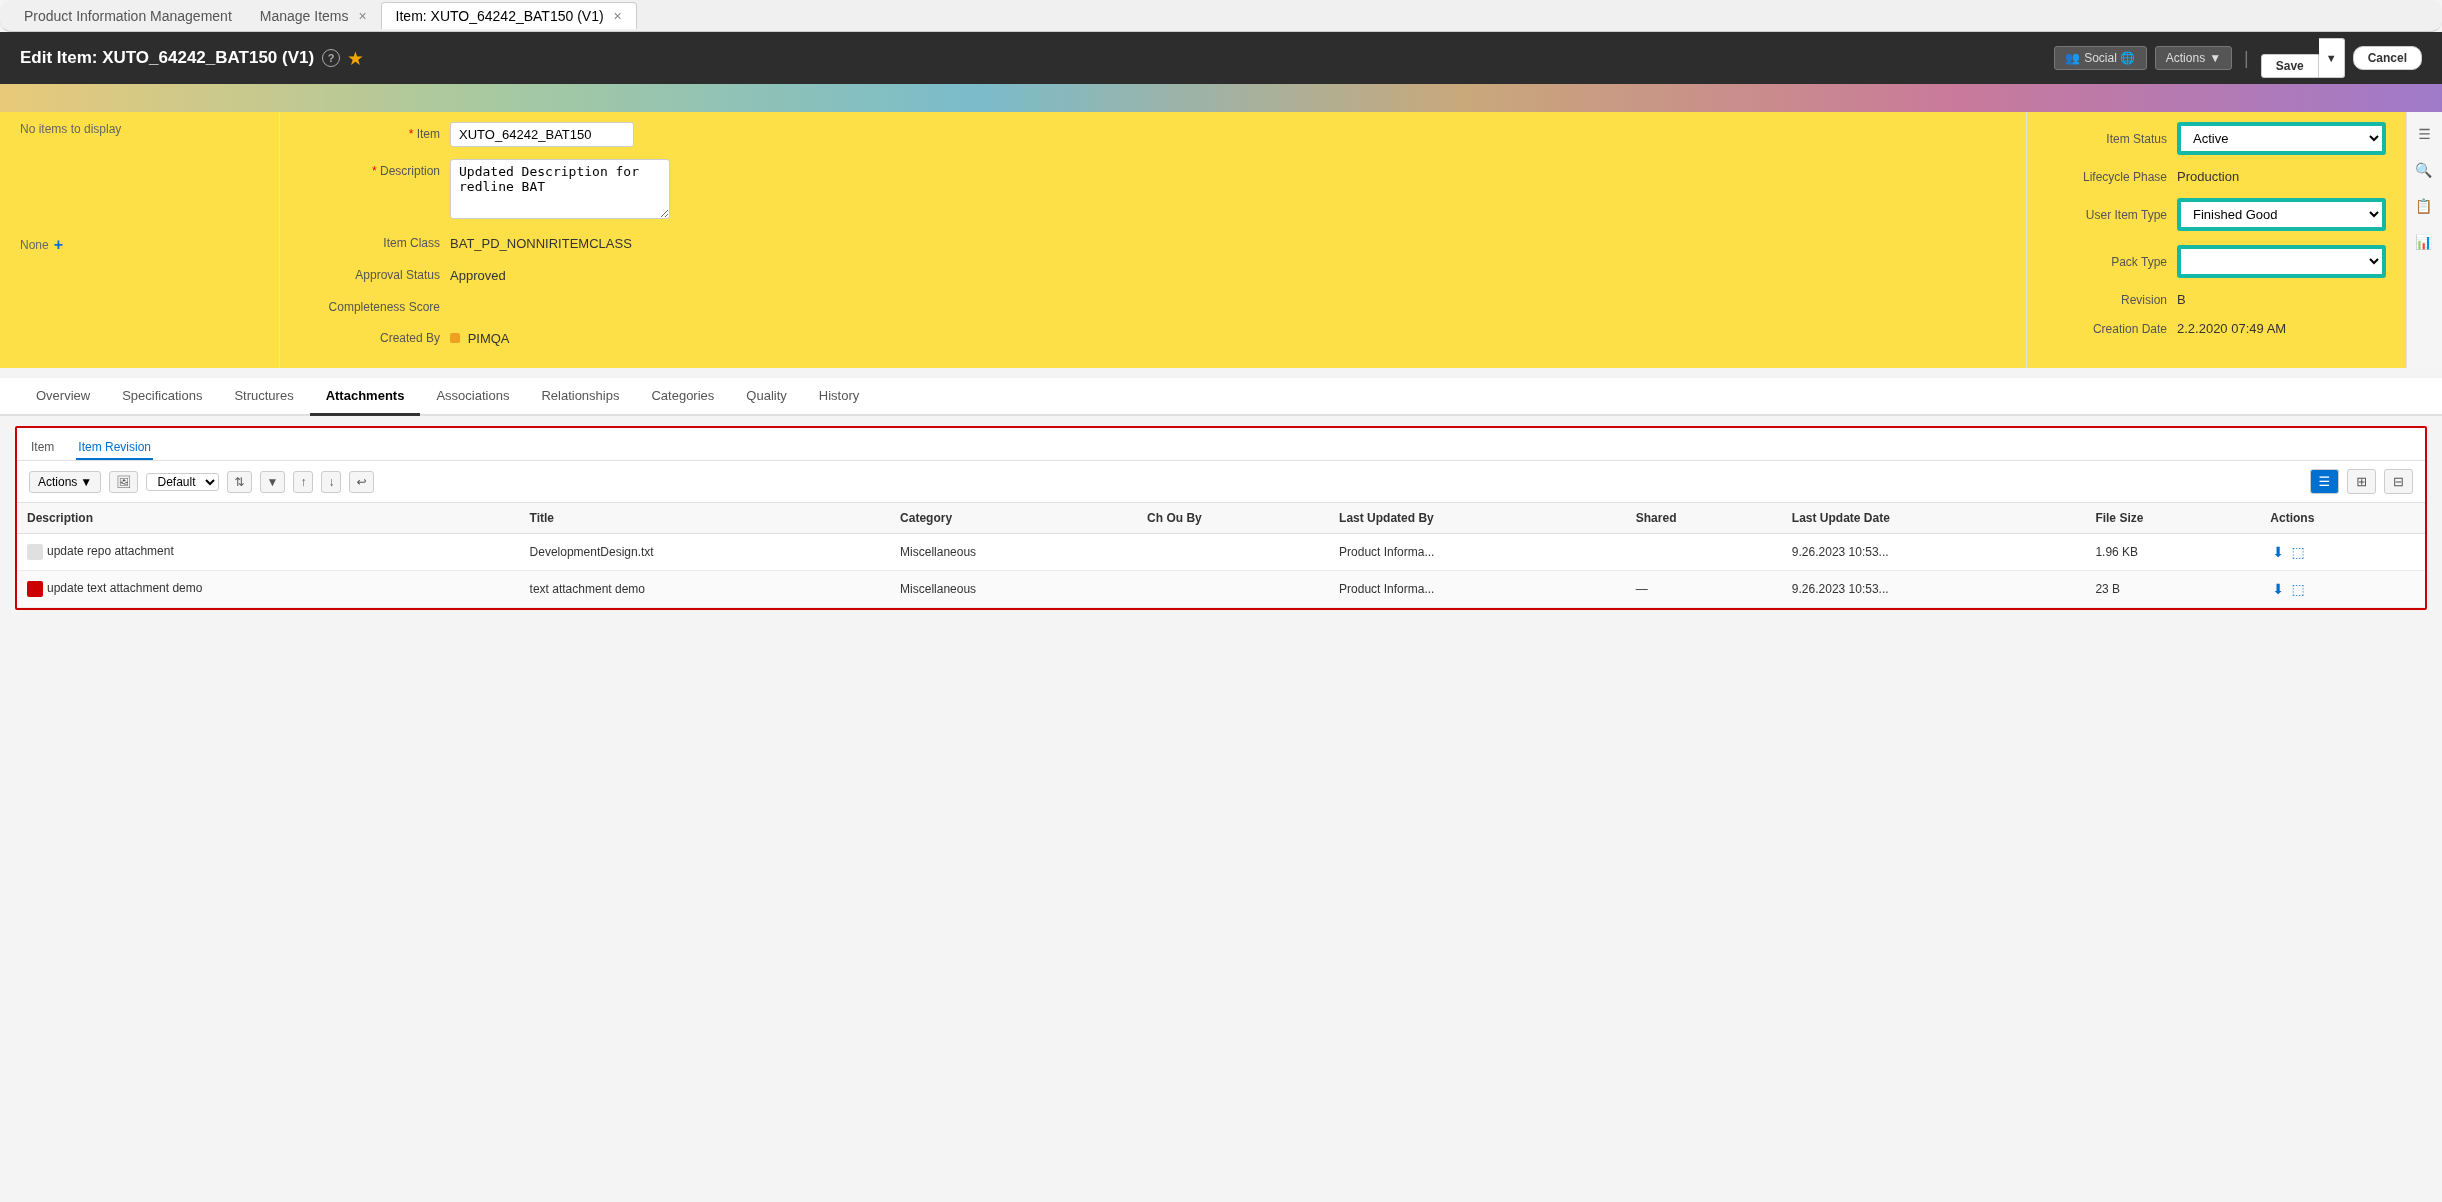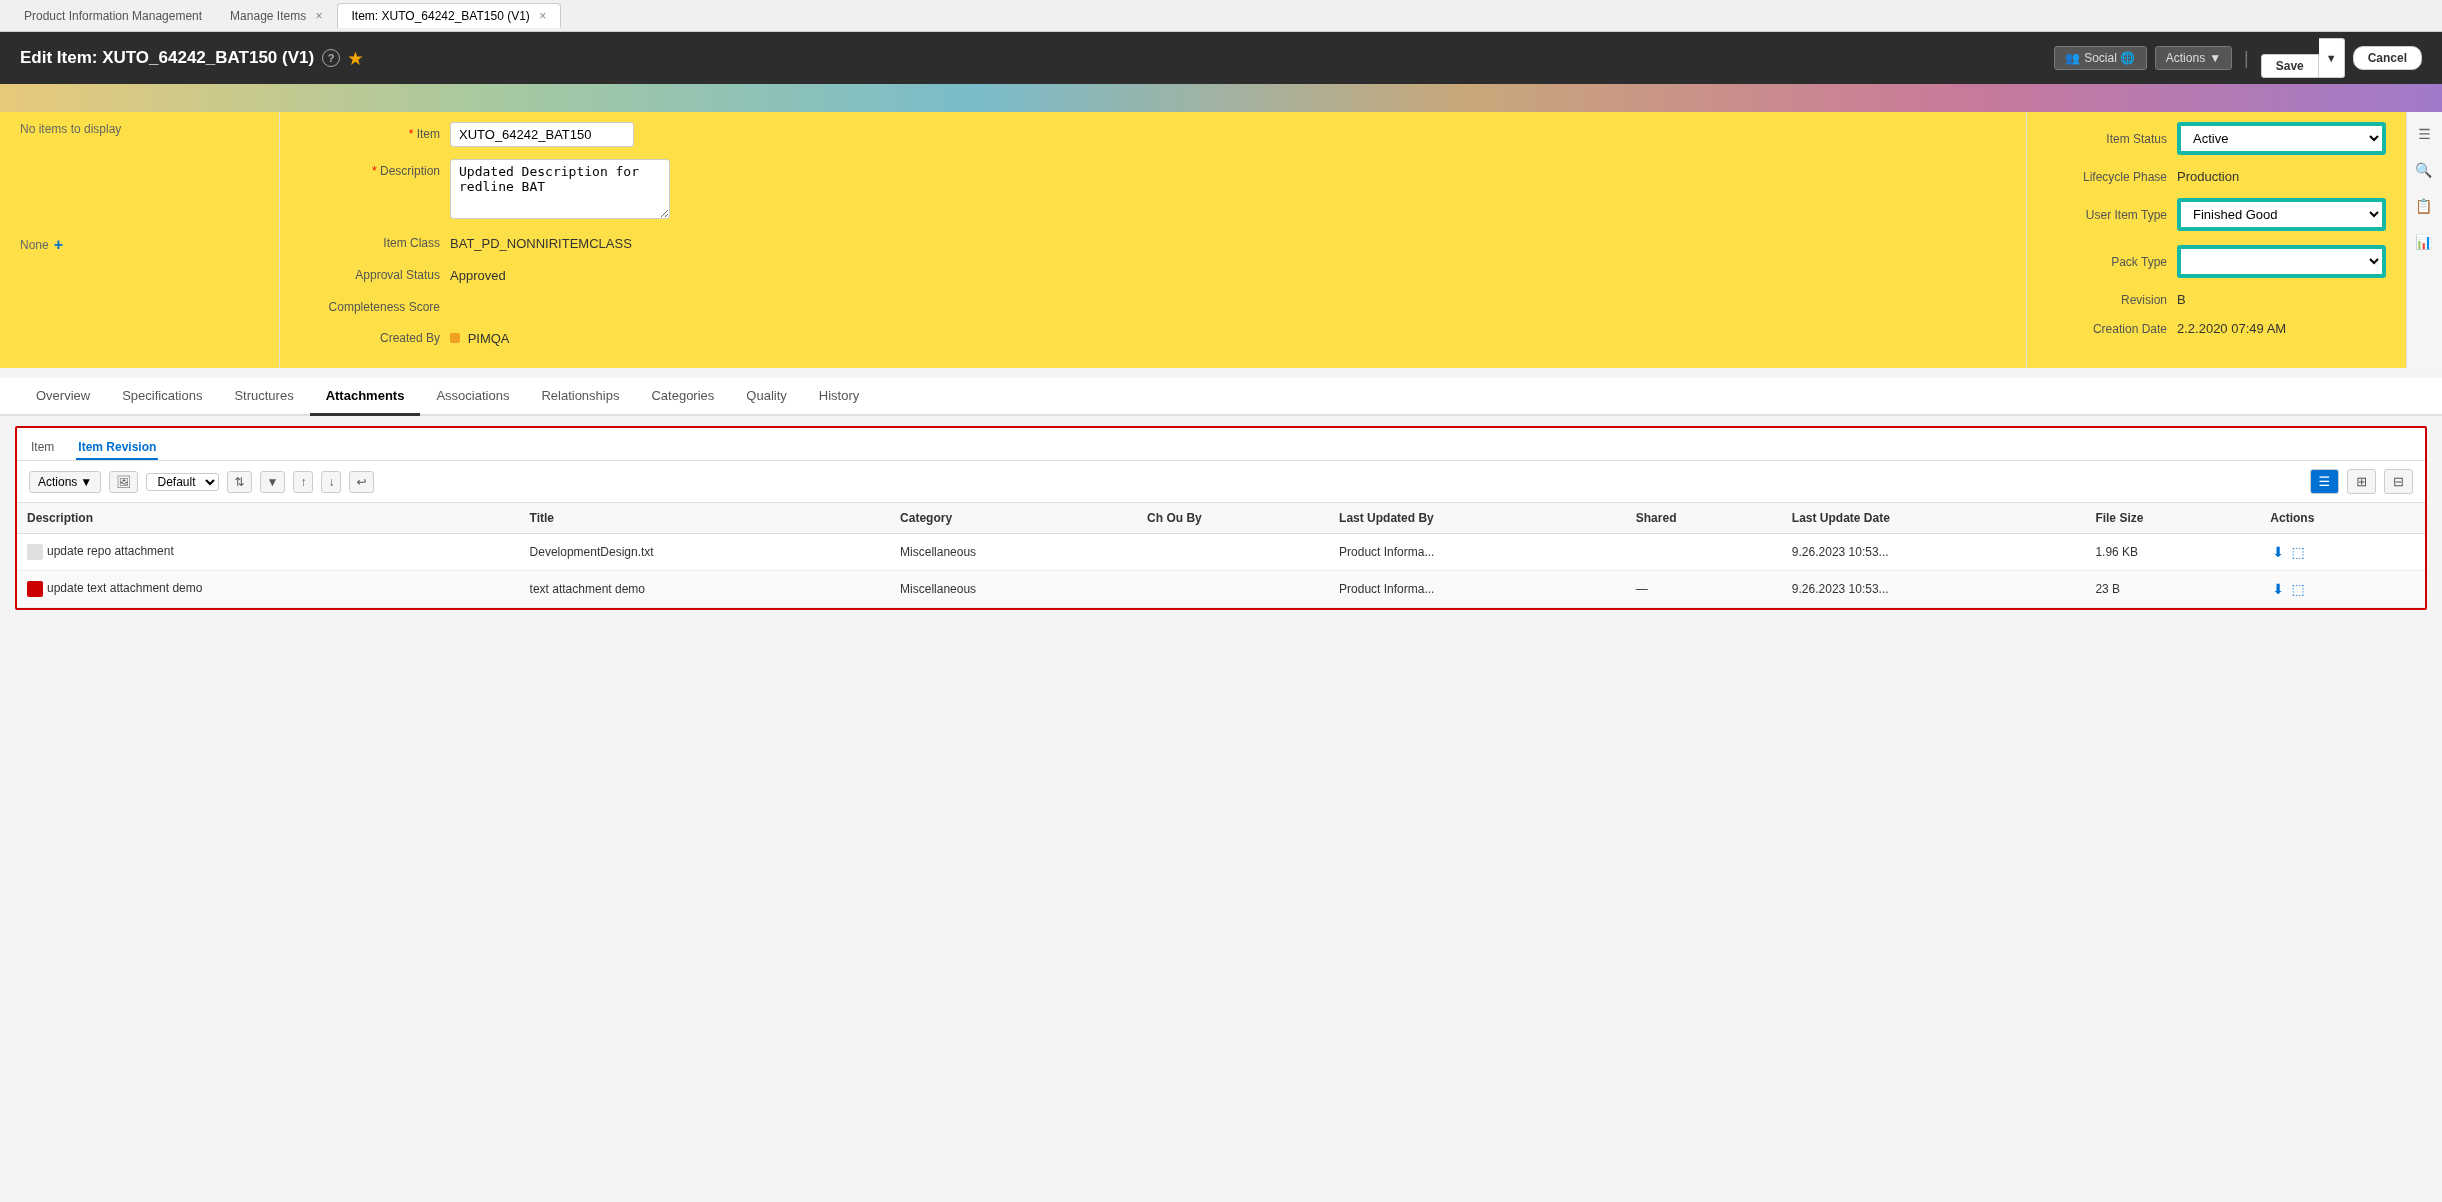--- a/index.html
+++ b/index.html
@@ -6,21 +6,22 @@
     body { font-family: Arial, sans-serif; font-size: 13px; background: #f4f4f4; color: #333; overflow-x: hidden; }
 
     
     .browser-tabs {
       display: flex;
       align-items: center;
       background: #f0f0f0;
       border-bottom: 1px solid #ccc;
       padding: 0 10px;
       height: 32px;
-      font-size: 12px;
+      font-size: 14px;
+      border-radius: 11px;
     }
     .browser-tab {
       padding: 5px 14px;
       cursor: pointer;
       white-space: nowrap;
       color: #555;
     }
     .browser-tab.active {
       background: #fff;
       border: 1px solid #ccc;
@@ -304,21 +305,21 @@
       gap: 20px;
     }
     .sub-tab {
       font-size: 12px;
       padding: 4px 2px;
       cursor: pointer;
       color: #555;
     }
     .sub-tab.active {
       color: #0070d2;
-      font-weight: 700;
+      font-weight: 400;
       border-bottom: 2px solid #0070d2;
     }
 
     .attachments-toolbar {
       display: flex;
       align-items: center;
       padding: 8px 12px;
       gap: 8px;
       border-bottom: 1px solid #e0e0e0;
     }

